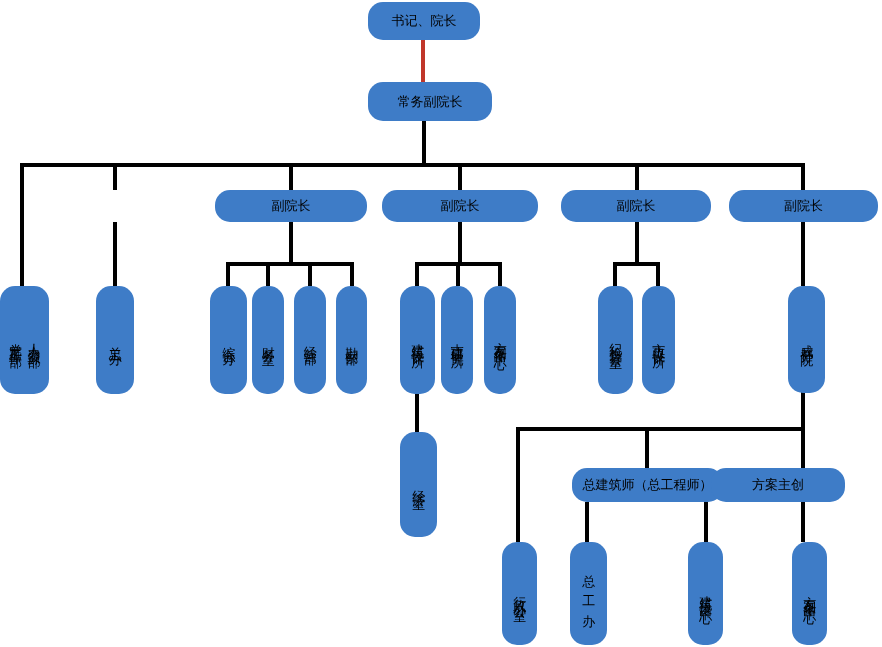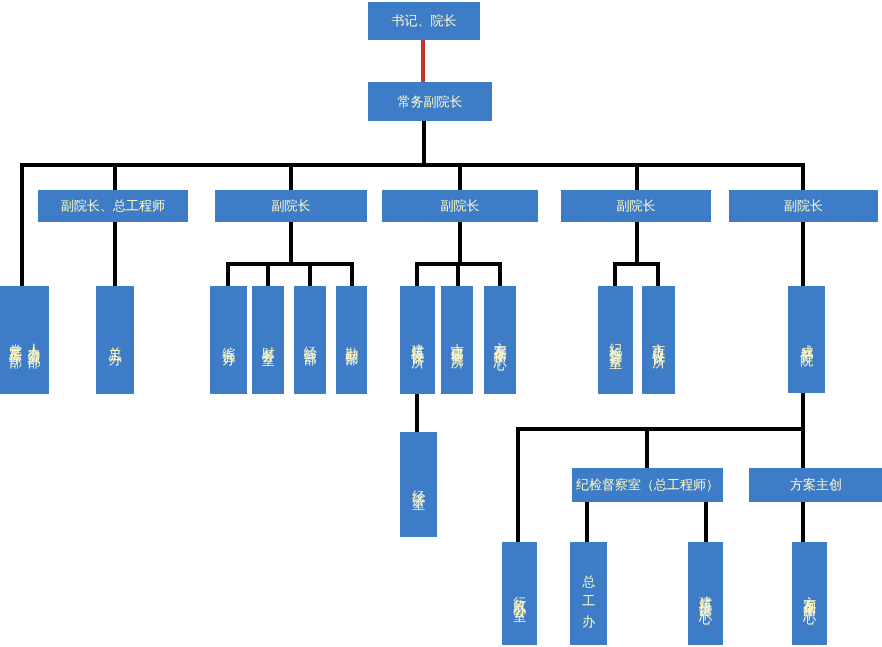--- a/index.html
+++ b/index.html
@@ -1,23 +1,23 @@
 <!DOCTYPE html>
 <html><head>
 <meta charset="utf-8">
 <style>
   html,body{margin:0;padding:0;background:#ffffff;}
   .canvas{
     position:relative;width:882px;height:647px;background:#ffffff;overflow:hidden;
     font-family:"DejaVu Sans",sans-serif;
   }
   .node{
-    position:absolute;background:#3E7CC7;color:#fef9c3;
+    position:absolute;background:#3E7CC7;color:#000000;
     display:flex;align-items:center;justify-content:center;
-    font-size:13px;line-height:1.2;text-align:right;box-sizing:border-box;
+    font-size:13px;line-height:1.2;text-align:right;box-sizing:border-box;border-radius:15px;
   }
   .vtext{
     writing-mode:vertical-rl;text-orientation:upright;letter-spacing:3px;
     white-space:nowrap;
   }
   .spread{letter-spacing:20px;}
   .cols{display:flex;flex-direction:row;gap:3px;align-items:center;justify-content:center;}
   .edge{position:absolute;background:#000000;}
   .edge.red{background:#C0362A;}
 </style>
@@ -61,39 +61,36 @@
   <div class="edge" style="left:585px;top:502px;width:4px;height:40px"></div>
   <div class="edge" style="left:704px;top:502px;width:4px;height:40px"></div>
   <div class="edge" style="left:801px;top:502px;width:4px;height:40px"></div>
 
   <div class="node" style="left:368px;top:2px;width:112px;height:38px">
     <span>书记、院长</span>
   </div>
   <div class="node" style="left:368px;top:82px;width:124px;height:39px">
     <span>常务副院长</span>
   </div>
-  <div class="node" style="left:38px;top:190px;width:150px;height:32px">
-    <span>副院长、总工程师</span>
-  </div>
   <div class="node" style="left:215px;top:190px;width:152px;height:32px">
     <span>副院长</span>
   </div>
   <div class="node" style="left:382px;top:190px;width:156px;height:32px">
     <span>副院长</span>
   </div>
   <div class="node" style="left:561px;top:190px;width:150px;height:32px">
     <span>副院长</span>
   </div>
   <div class="node" style="left:729px;top:190px;width:149px;height:32px">
     <span>副院长</span>
   </div>
   <div class="node" style="left:572px;top:468px;width:151px;height:34px">
-    <span>纪检督察室（总工程师）</span>
+    <span>总建筑师（总工程师）</span>
   </div>
-  <div class="node" style="left:749px;top:468px;width:134px;height:34px">
+  <div class="node" style="left:711px;top:468px;width:134px;height:34px">
     <span>方案主创</span>
   </div>
 
   <div class="node cols" style="left:0px;top:286px;width:49px;height:108px">
     <span class="vtext">党群工作部</span>
     <span class="vtext">人力资源部</span>
   </div>
   <div class="node" style="left:96px;top:286px;width:38px;height:108px">
     <span class="vtext">总工办</span>
   </div>

